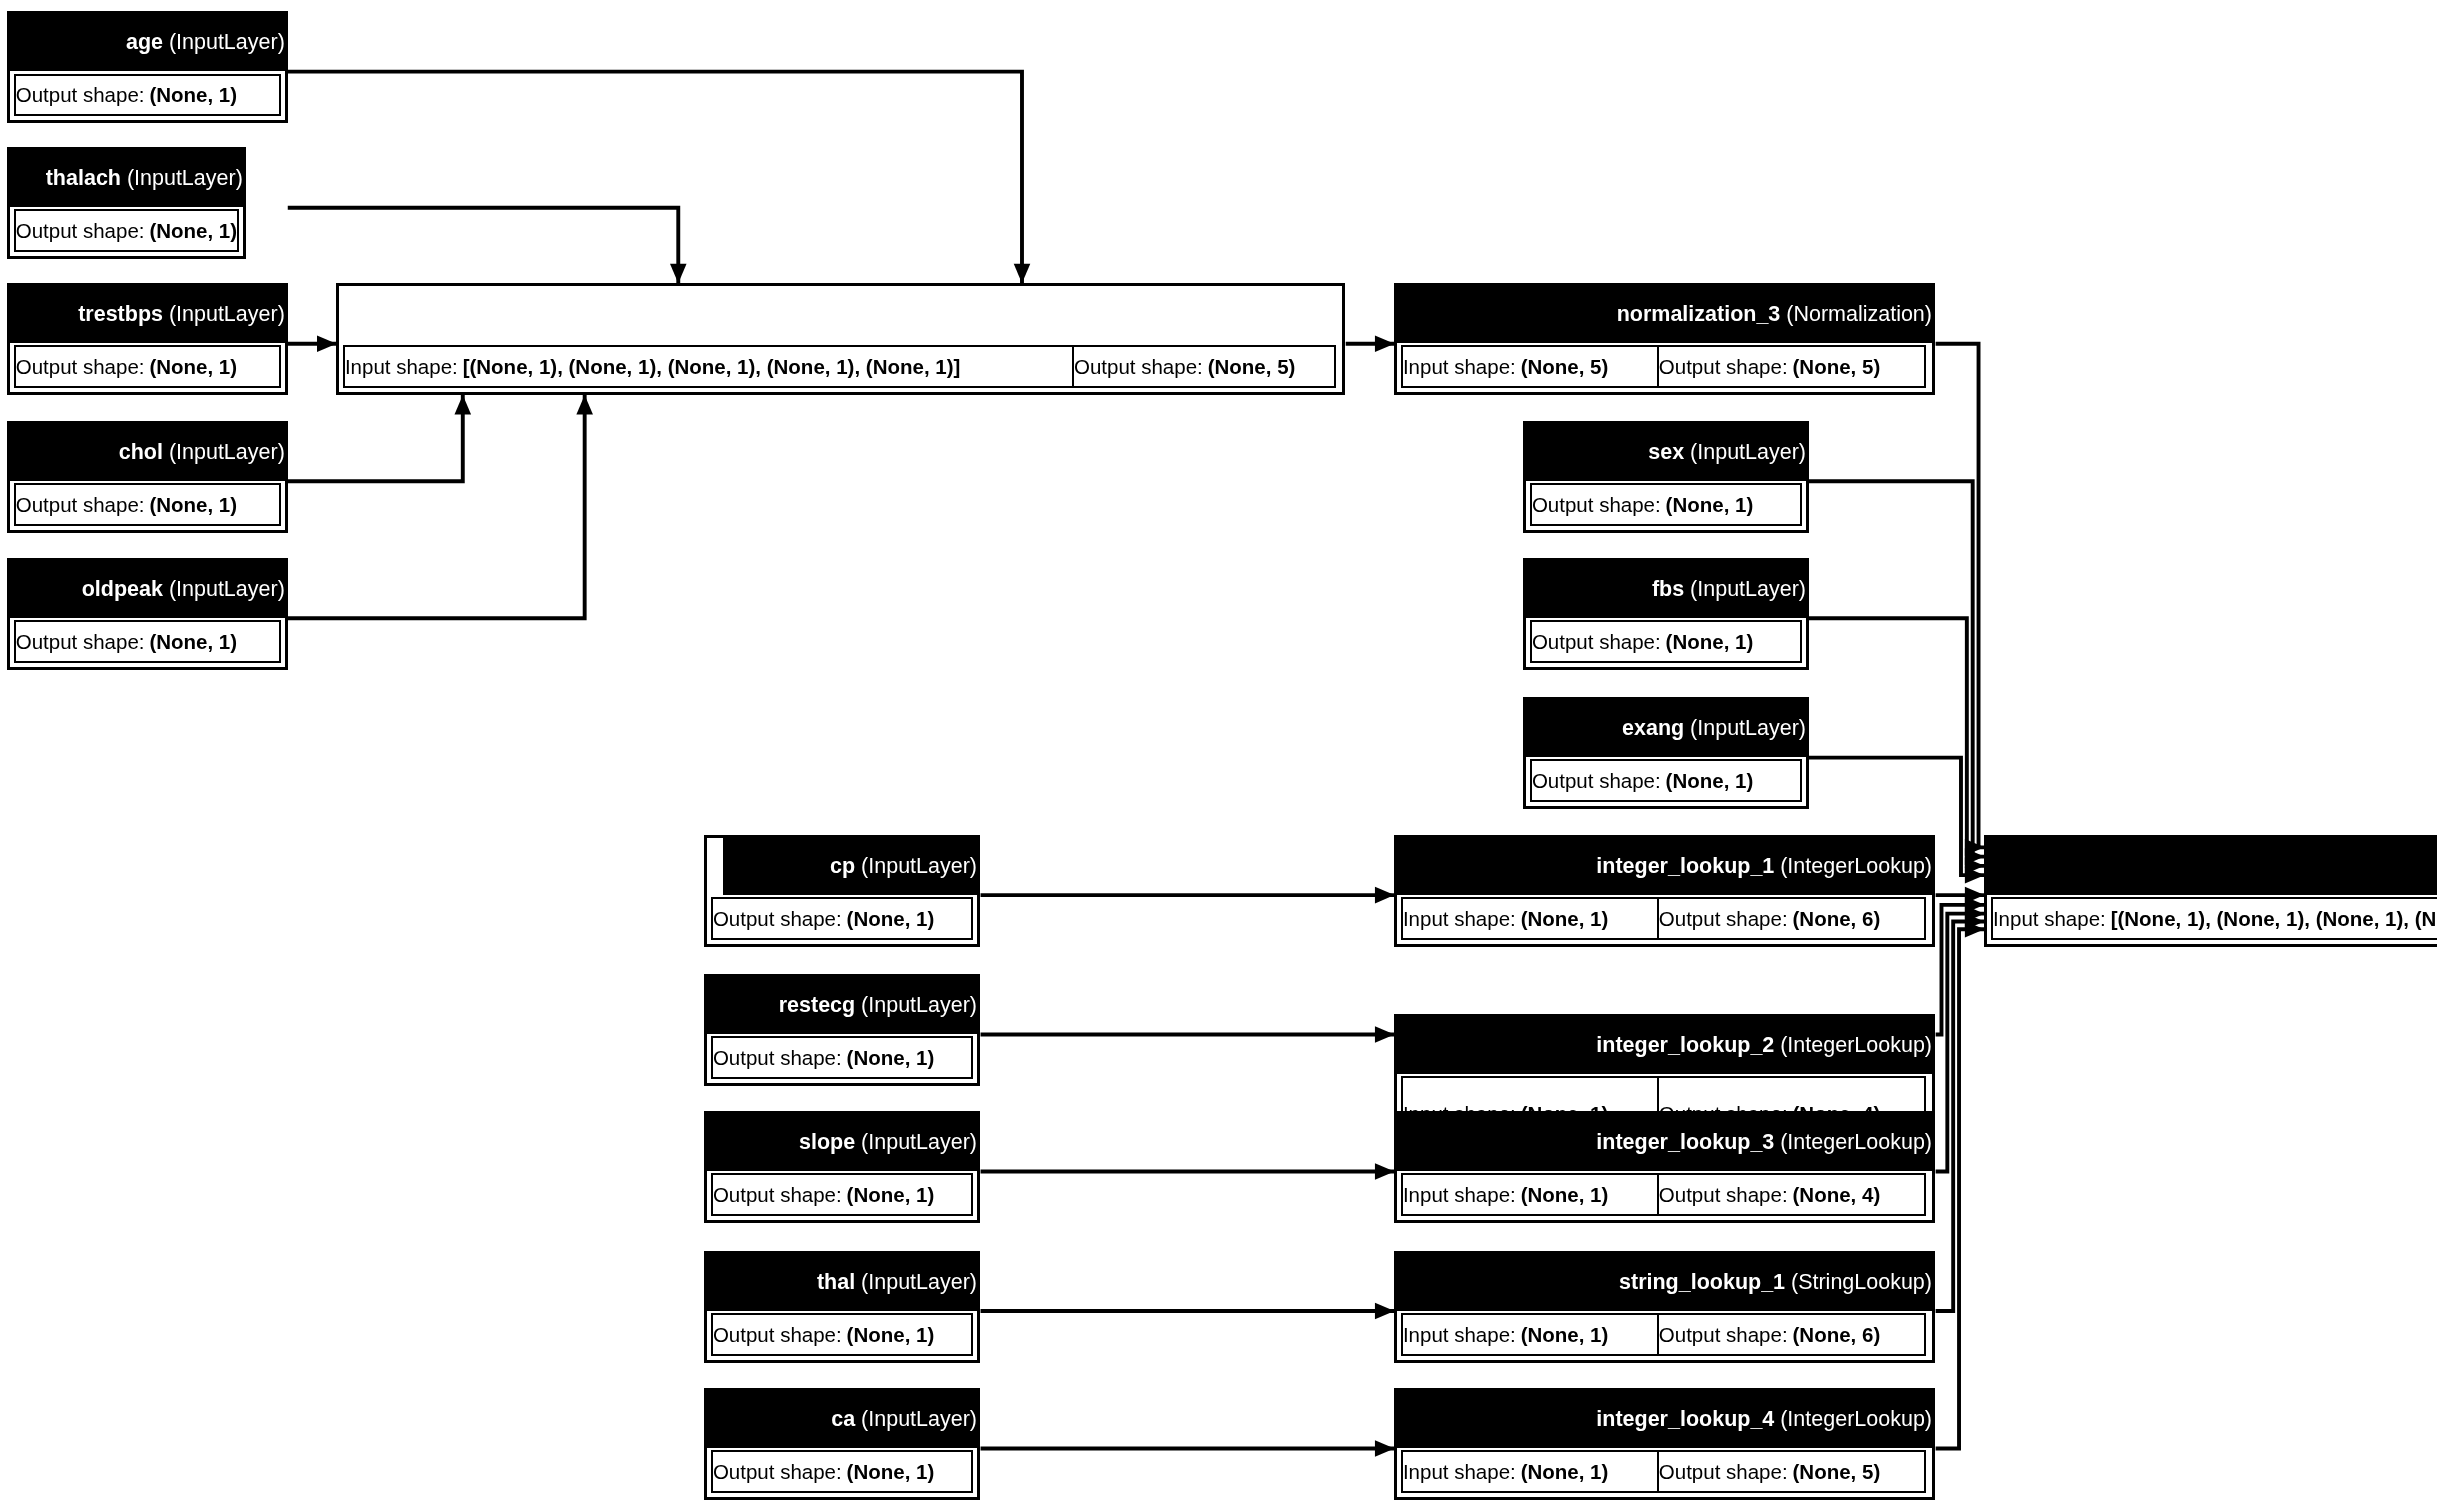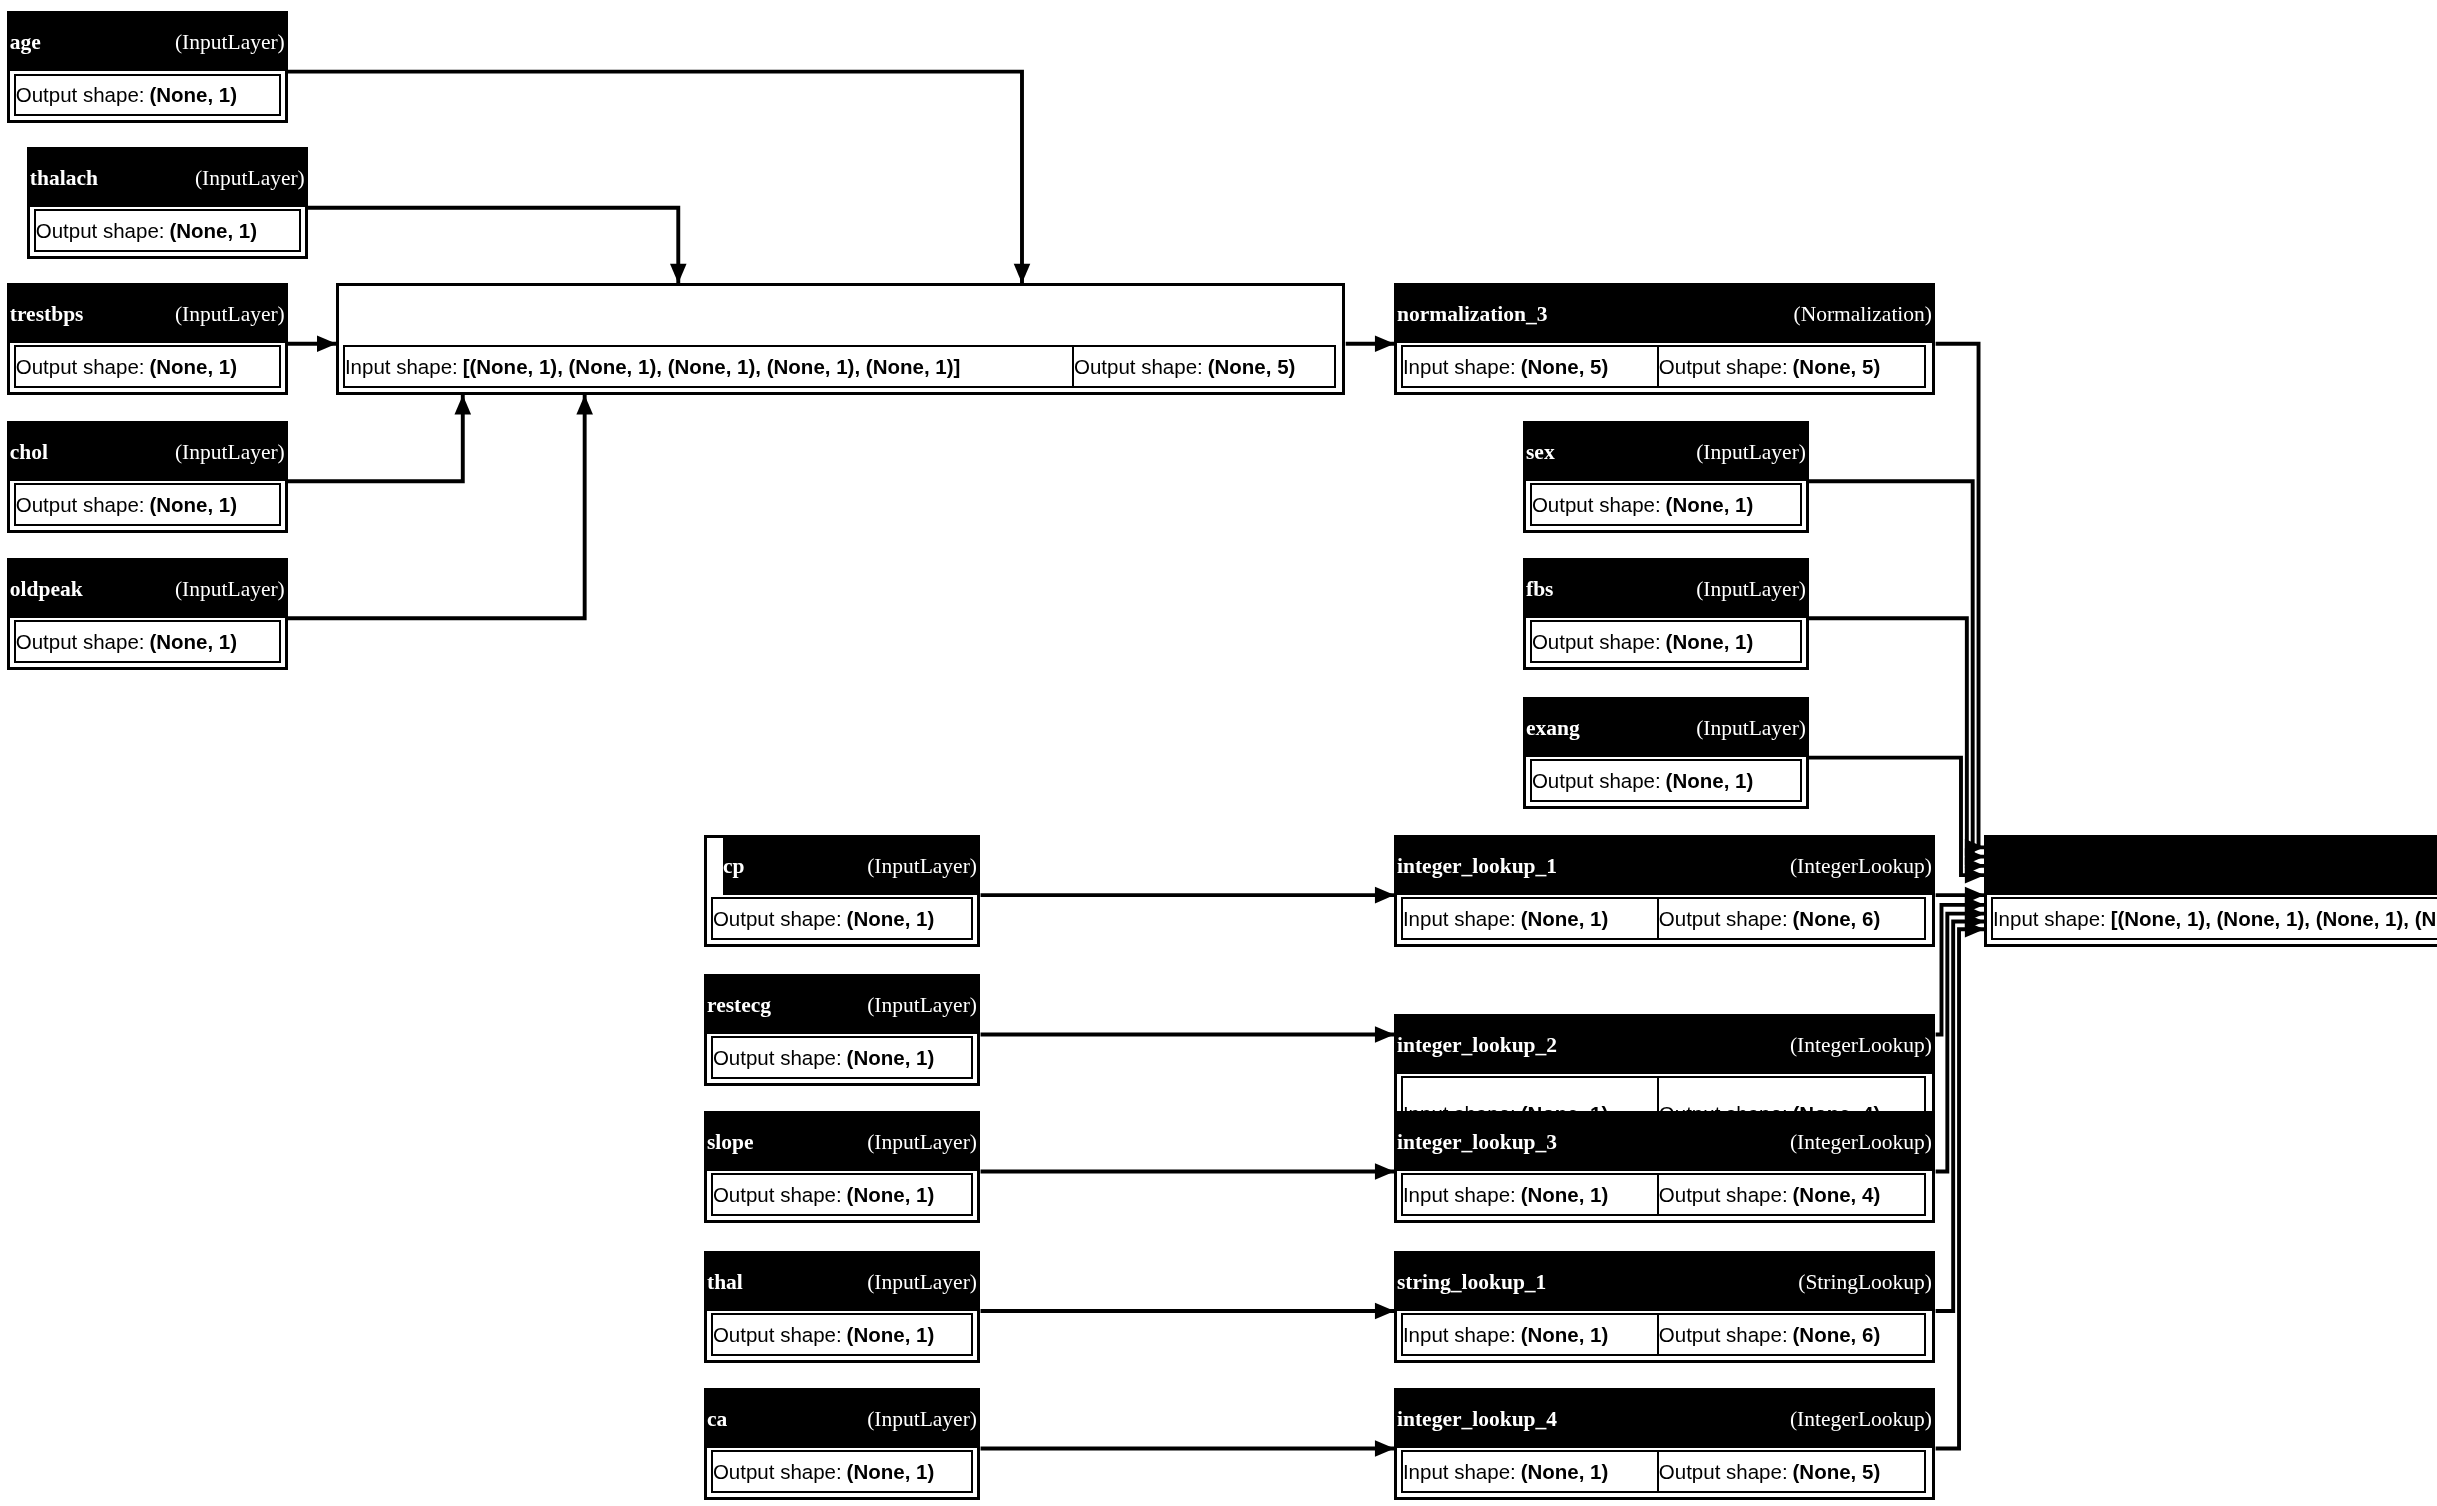--- a/index.html
+++ b/index.html
@@ -1,21 +1,21 @@
 <!DOCTYPE html>
 <html style="font-size:7.8px"><head>
 <meta charset="utf-8">
 <style>
   html,body{margin:0;padding:0;background:#ffffff;}
   .canvas{position:relative;width:3471px;height:1506px;background:#ffffff;
           font-family:"Liberation Sans",sans-serif;overflow:hidden;}
   #edge-layer{position:absolute;left:0;top:0;z-index:1;}
   .node{position:absolute;box-sizing:border-box;background:#ffffff;border:3.9px solid #000000;z-index:2;}
   .node-header{height:57px;background:#000000;color:#ffffff;display:flex;align-items:center;
-               justify-content:space-between;font-size:21.5px;white-space:nowrap;font-family:Liberation Serif, serif;}
+               justify-content:flex-end;font-size:21.5px;white-space:nowrap;}
   .node-header .bold{font-weight:bold;margin-right:5.9px;}
   .node-body{position:absolute;left:0;right:0;top:57px;bottom:0;background:#ffffff;
              display:flex;padding:2.4px 3.9px 3.9px 3.9px;box-sizing:border-box;}
   .cell{box-sizing:border-box;border:2.4px solid #000000;background:#ffffff;color:#000000;
         display:flex;align-items:center;justify-content:flex-start;font-size:20.5px;white-space:nowrap;flex:1 1 auto;overflow:hidden;}
   .cell + .cell{margin-left:-2.4px;}
   .cell .bold{font-weight:bold;margin-left:4.9px;}
 </style>
 </head>
 <body>
@@ -69,21 +69,21 @@
           <span class="bold">age</span>
           <span>(InputLayer)</span>
         </div>
         <div class="node-body">
           <div class="cell">
             <span>Output shape:</span>
             <span class="bold">(None, 1)</span>
           </div>
         </div>
       </div>
-      <div class="node" style="left: 6.8px; top: 147px; width: 281px; height: 112px; margin-left: 20px;">
+      <div class="node" style="left: 6.8px; top: 147px; width: 239px; height: 112px;">
         <div class="node-header">
           <span class="bold">thalach</span>
           <span>(InputLayer)</span>
         </div>
         <div class="node-body">
           <div class="cell">
             <span>Output shape:</span>
             <span class="bold">(None, 1)</span>
           </div>
         </div>

